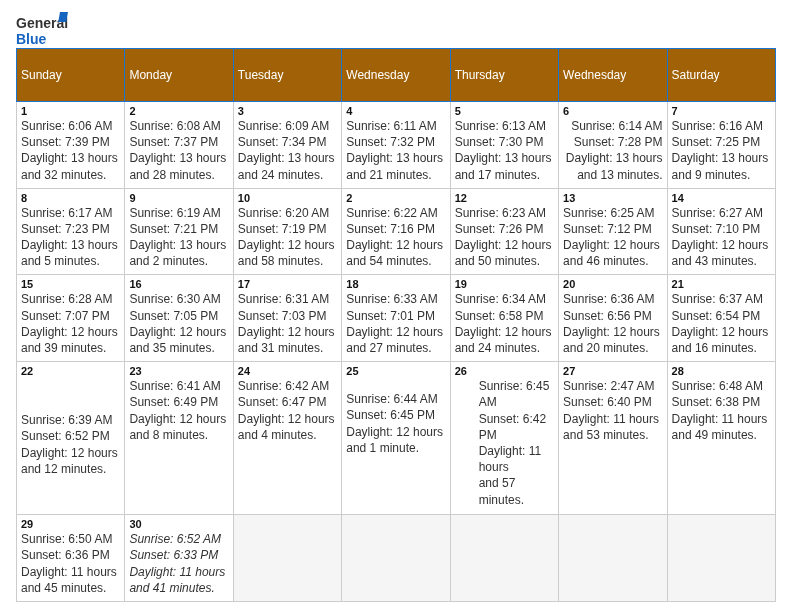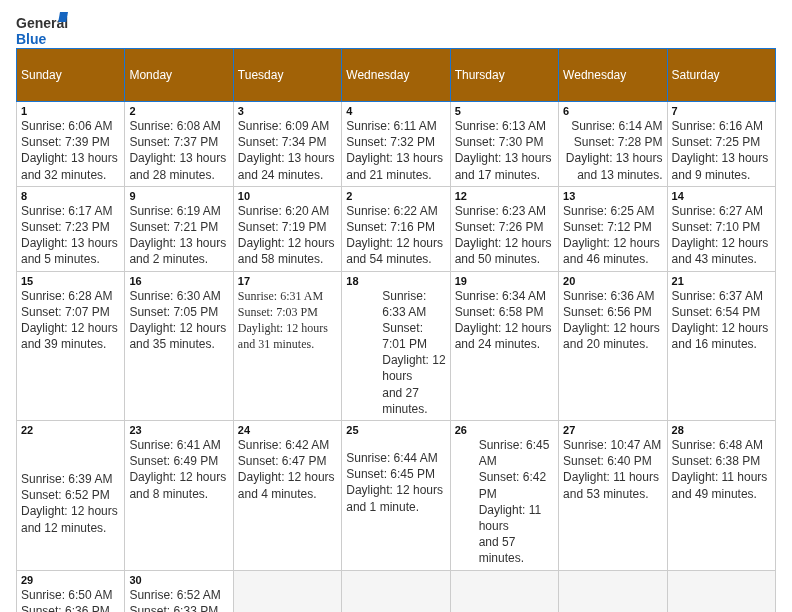--- a/index.html
+++ b/index.html
@@ -228,28 +228,28 @@
           </td>
           <td>
             <span class="day-num">16</span>
             <div class="cell-text" style="white-space: pre-line;">Sunrise: 6:30 AM
 Sunset: 7:05 PM
 Daylight: 12 hours
 and 35 minutes.</div>
           </td>
           <td>
             <span class="day-num">17</span>
-            <div class="cell-text" style="white-space: pre-line; font-family: Liberation Serif, serif;">Sunrise: 6:31 AM
+            <div class="cell-text" style="white-space: pre-line;">Sunrise: 6:31 AM
 Sunset: 7:03 PM
 Daylight: 12 hours
 and 31 minutes.</div>
           </td>
           <td>
             <span class="day-num">18</span>
-            <div class="cell-text" style="white-space: pre-line; margin-left: 36px;">Sunrise: 6:33 AM
+            <div class="cell-text" style="white-space: pre-line;">Sunrise: 6:33 AM
 Sunset: 7:01 PM
 Daylight: 12 hours
 and 27 minutes.</div>
           </td>
           <td>
             <span class="day-num">19</span>
             <div class="cell-text" style="white-space: pre-line;">Sunrise: 6:34 AM
 Sunset: 6:58 PM
 Daylight: 12 hours
 and 24 minutes.</div>
@@ -300,21 +300,21 @@
           </td>
           <td>
             <span class="day-num">26</span>
             <div class="cell-text" style="white-space: pre-line; margin-left: 24px;">Sunrise: 6:45 AM
 Sunset: 6:42 PM
 Daylight: 11 hours
 and 57 minutes.</div>
           </td>
           <td>
             <span class="day-num">27</span>
-            <div class="cell-text" style="white-space: pre-line;">Sunrise: 10:47 AM
+            <div class="cell-text" style="white-space: pre-line;">Sunrise: 2:47 AM
 Sunset: 6:40 PM
 Daylight: 11 hours
 and 53 minutes.</div>
           </td>
           <td>
             <span class="day-num">28</span>
             <div class="cell-text" style="white-space: pre-line;">Sunrise: 6:48 AM
 Sunset: 6:38 PM
 Daylight: 11 hours
 and 49 minutes.</div>
@@ -323,21 +323,21 @@
         <tr>
           <td>
             <span class="day-num">29</span>
             <div class="cell-text" style="white-space: pre-line;">Sunrise: 6:50 AM
 Sunset: 6:36 PM
 Daylight: 11 hours
 and 45 minutes.</div>
           </td>
           <td>
             <span class="day-num">30</span>
-            <div class="cell-text" style="white-space: pre-line;">Sunrise: 6:52 AM
+            <div class="cell-text" style="white-space: pre-line; font-style: italic;">Sunrise: 6:52 AM
 Sunset: 6:33 PM
 Daylight: 11 hours
 and 41 minutes.</div>
           </td>
           <td class="empty"></td>
           <td class="empty"></td>
           <td class="empty"></td>
           <td class="empty"></td>
           <td class="empty"></td>
         </tr>

